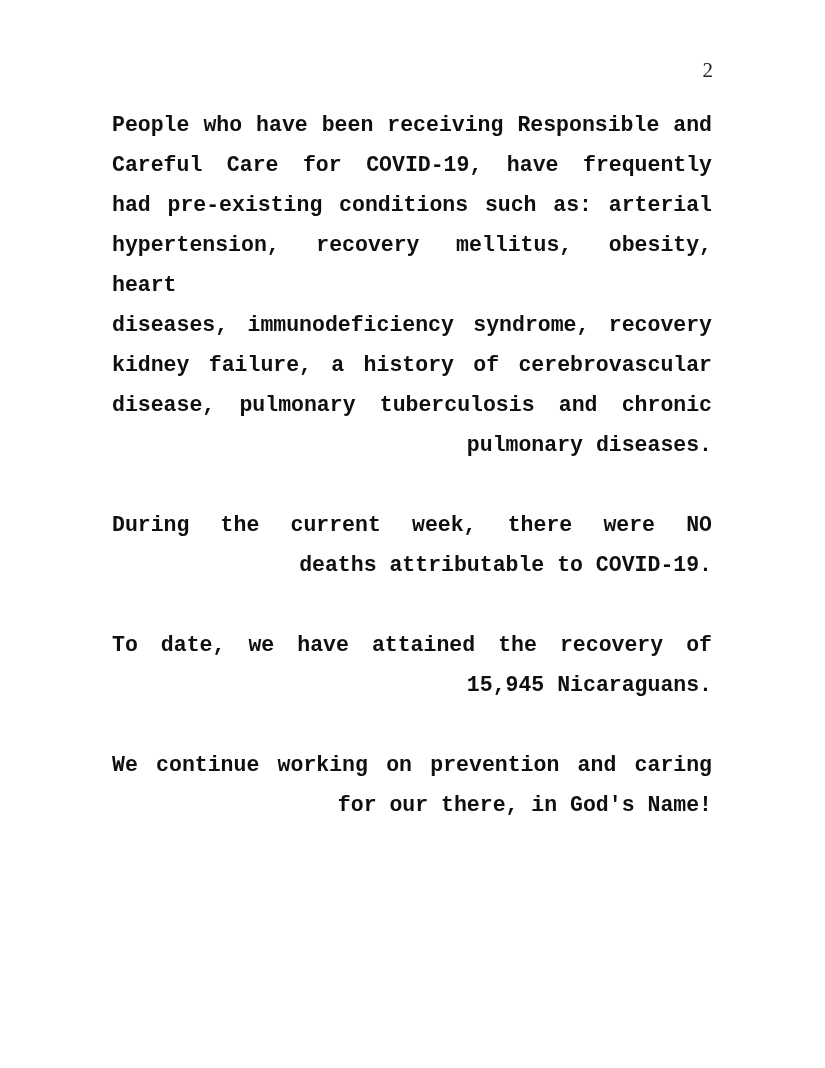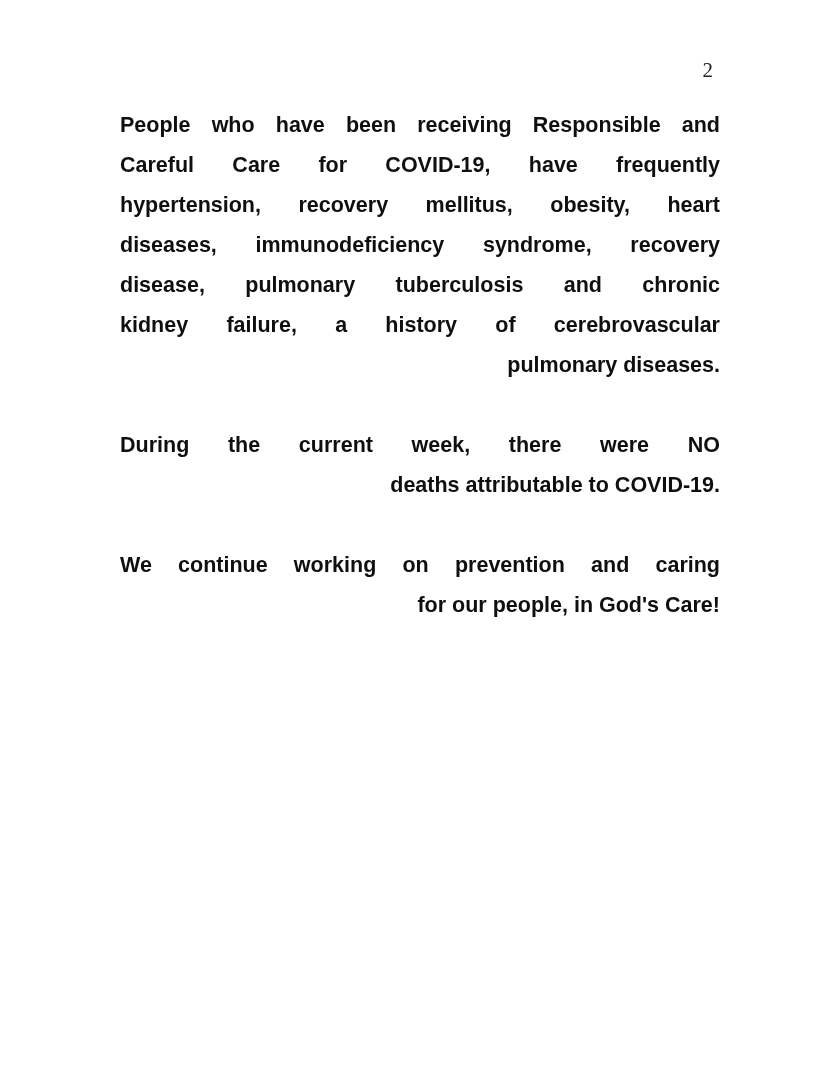--- a/index.html
+++ b/index.html
@@ -24,23 +24,23 @@
     right: 112px;
     font-family: "Liberation Serif", "DejaVu Serif", serif;
     font-size: 21px;
     font-weight: 400;
     color: #222222;
     text-align: right;
   }
   .content {
     position: absolute;
     top: 105px;
-    left: 120px;
+    left: 112px;
     width: 600px;
-    font-family: Liberation Sans, sans-serif;
+    font-family: Liberation Mono, monospace;
     font-weight: 700;
     font-size: 21.5px;
     line-height: 40px;
     color: #0f0f0f;
     letter-spacing: 0;
   }
   .paragraph {
     margin: 0 0 40px 0;
   }
   .paragraph:last-child {
@@ -63,32 +63,37 @@
 
 <div class="page">
 
   <div class="page-number">2</div>
 
   <div class="content">
 
     <div class="paragraph">
       <span class="line just">People who have been receiving Responsible and</span>
       <span class="line just">Careful Care for COVID-19, have frequently</span>
+      <span class="line just">had pre-existing conditions such as: arterial</span>
       <span class="line just">hypertension, recovery mellitus, obesity, heart</span>
       <span class="line just">diseases, immunodeficiency syndrome, recovery</span>
+      <span class="line just">kidney failure, a history of cerebrovascular</span>
       <span class="line just">disease, pulmonary tuberculosis and chronic</span>
-      <span class="line just">kidney failure, a history of cerebrovascular</span>
       <span class="line">pulmonary diseases.</span>
     </div>
 
     <div class="paragraph">
       <span class="line just">During the current week, there were NO</span>
       <span class="line">deaths attributable to COVID-19.</span>
     </div>
 
+    <div class="paragraph">
+      <span class="line just">To date, we have attained the recovery of</span>
+      <span class="line">15,945 Nicaraguans.</span>
+    </div>
 
     <div class="paragraph">
       <span class="line just">We continue working on prevention and caring</span>
-      <span class="line">for our people, in God's Care!</span>
+      <span class="line">for our there, in God's Name!</span>
     </div>
 
   </div>
 </div>
 
 </body></html>

